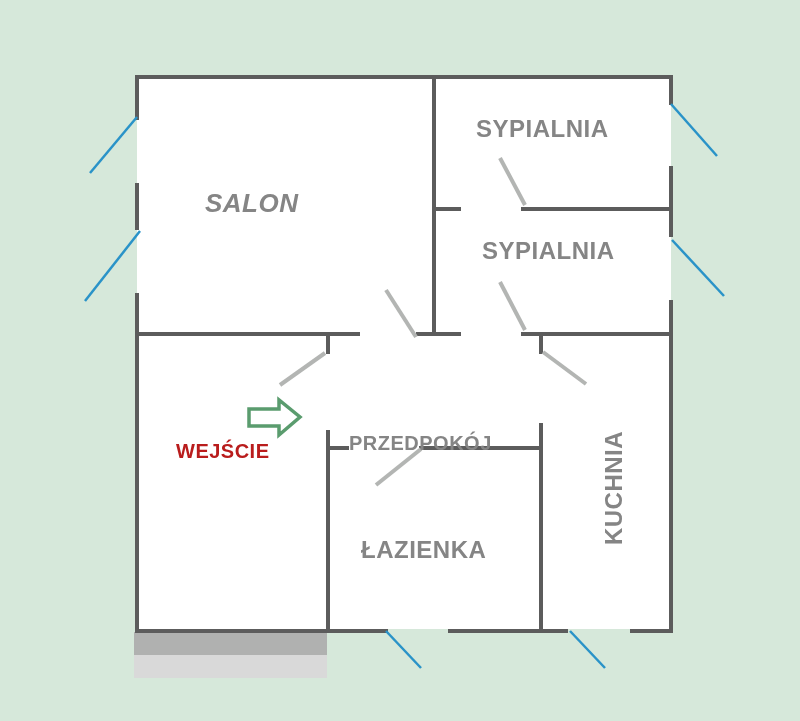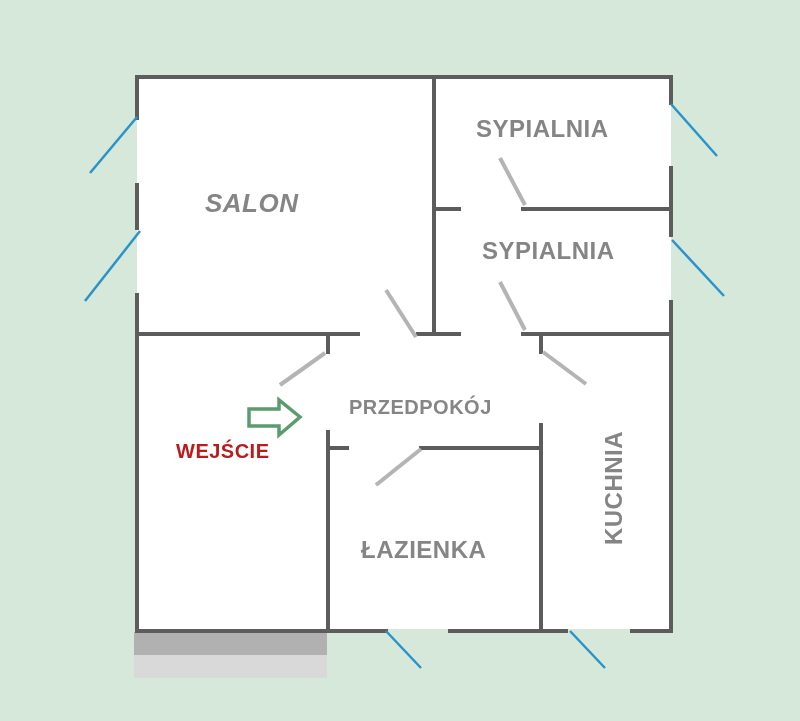--- a/index.html
+++ b/index.html
@@ -1,21 +1,21 @@
 <!DOCTYPE html>
 <html><head>
   <meta charset="utf-8">
   <style>
     html, body { margin: 0; padding: 0; }
     body { width: 800px; height: 721px; background: #d6e8da; overflow: hidden; position: relative; font-family: "Liberation Sans", sans-serif; }
     #plan { position: absolute; left: 0; top: 0; }
     .label { position: absolute; font-family: "Liberation Sans", sans-serif; font-weight: bold; color: #858585; white-space: nowrap; letter-spacing: 0.5px; }
     .room-lg { font-size: 26px; }
     .room-md { font-size: 24px; }
-    .room-sm { font-size: 20px; }
+    .room-sm { font-size: 20px; margin-top: 36px; }
     .entry { color: #b91c1c; font-size: 20px; }
     .vert { transform: rotate(-90deg); transform-origin: center center; }
   </style>
 </head>
 <body>
 
 <svg id="plan" width="800" height="721" viewBox="0 0 800 721" xmlns="http://www.w3.org/2000/svg">
 
   <rect x="137" y="77" width="534" height="552" fill="#ffffff"></rect>
 

